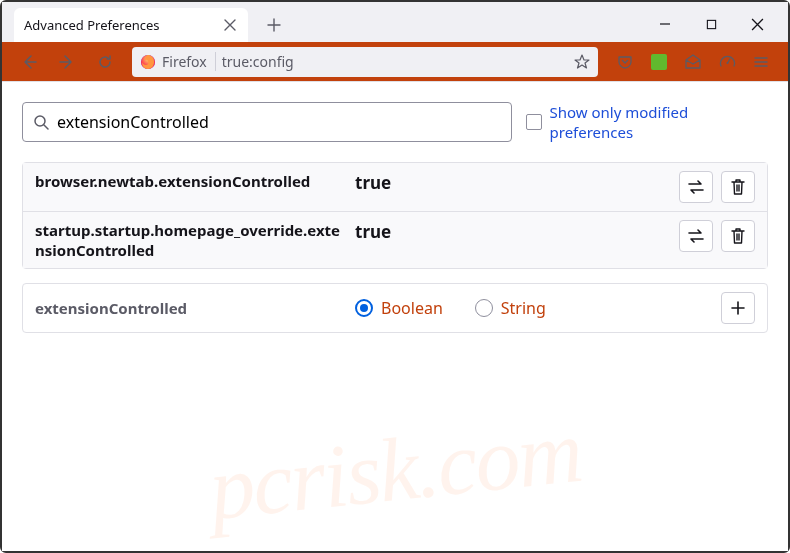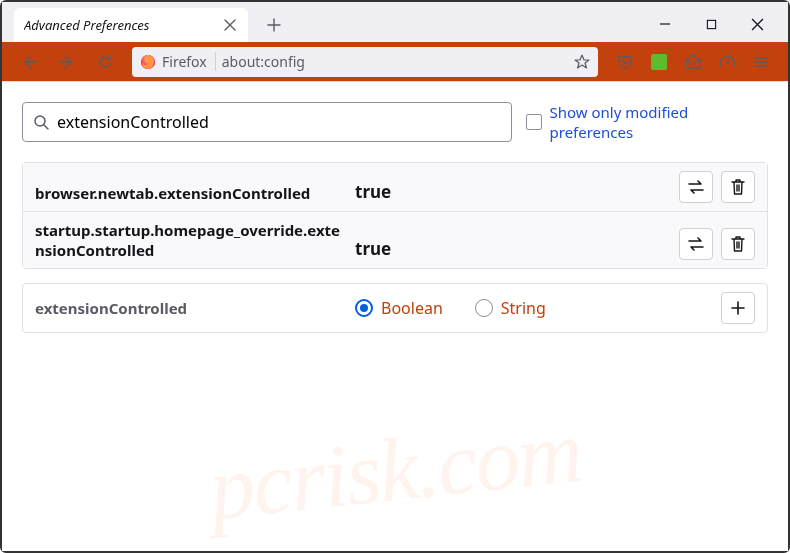--- a/index.html
+++ b/index.html
@@ -2,21 +2,21 @@
 <html><head>
   <meta charset="utf-8">
   <style>
     * { box-sizing: border-box; margin: 0; padding: 0; font-family: system-ui, -apple-system, "Segoe UI", Arial, sans-serif; }
     body { width: 790px; height: 553px; background: #fff; overflow: hidden; position: relative; }
     
     
     .window { width: 100%; height: 100%; border: 2px solid #333; border-radius: 6px; display: flex; flex-direction: column; }
     
     
-    .titlebar { height: 40px; background: #f0f0f4; display: flex; align-items: flex-end; padding: 4px 8px 0 8px; font-style: italic; }
+    .titlebar { height: 40px; background: #f0f0f4; display: flex; align-items: flex-end; padding: 4px 8px 0 8px; }
     .tab { background: #fff; border-radius: 6px 6px 0 0; height: 34px; width: 234px; display: flex; align-items: center; padding: 0 10px; font-size: 13px; color: #15141a; margin-left: 4px;}
     .tab-title { flex: 1; overflow: hidden; text-overflow: ellipsis; white-space: nowrap; }
     .tab-close { width: 16px; height: 16px; display: flex; align-items: center; justify-content: center; border-radius: 3px; cursor: default;}
     .newtab { width: 28px; height: 28px; display: flex; align-items: center; justify-content: center; border-radius: 4px; margin-left: 12px; margin-bottom: 3px;}
     .win-controls { margin-left: auto; display: flex; align-items: center; gap: 0; margin-bottom: 3px;}
     .win-btn { width: 46px; height: 30px; display: flex; align-items: center; justify-content: center; }
     
     
     .navbar { height: 40px; background: #c2410c; border-bottom: 1px solid #e0e0e6; display: flex; align-items: center; padding: 0 10px; gap: 4px; }
     .nav-btn { width: 34px; height: 30px; display: flex; align-items: center; justify-content: center; border-radius: 4px; color: #5b5b66;}
@@ -31,21 +31,21 @@
     
     .content { flex: 1; padding: 20px; background: #fff; position: relative;}
     
     .search-row { display: flex; align-items: center; gap: 14px; margin-bottom: 20px;}
     .search-box { flex: 0 0 490px; height: 40px; border: 1px solid #8f8f9d; border-radius: 4px; display: flex; align-items: center; padding: 0 10px; gap: 8px;}
     .search-box input { border: none; outline: none; flex: 1; font-size: 16px; background: transparent;}
     .checkbox-wrap { display: flex; align-items: center; gap: 8px; font-size: 15px; color: #1d4ed8;}
     .checkbox { width: 16px; height: 16px; border: 1px solid #8f8f9d; border-radius: 2px;}
     
     .pref-list { border: 1px solid #e0e0e6; border-radius: 4px; margin-bottom: 14px;}
-    .pref-row { display: flex; align-items: flex-end; min-height: 44px; padding: 8px 12px; border-bottom: 1px solid #e0e0e6; background: #f9f9fb;}
+    .pref-row { display: flex; align-items: flex-start; min-height: 44px; padding: 8px 12px; border-bottom: 1px solid #e0e0e6; background: #f9f9fb;}
     .pref-row:last-child { border-bottom: none; }
     .pref-name { width: 320px; font-weight: 700; font-size: 15px; color: #15141a; word-break: break-all; padding-right: 12px;}
     .pref-val { flex: 1; font-weight: 700; font-size: 17px; color: #15141a;}
     .pref-actions { display: flex; gap: 8px;}
     .icon-btn { width: 34px; height: 32px; display: flex; align-items: center; justify-content: center; border: 1px solid #cfcfd8; border-radius: 4px; background: #fff;}
     
     .add-row { border: 1px solid #e0e0e6; border-radius: 4px; display: flex; align-items: center; min-height: 50px; padding: 8px 12px;}
     .add-name { width: 320px; font-weight: 700; font-size: 15px; color: #5b5b66;}
     .radio-group { flex: 1; display: flex; gap: 32px;}
     .radio-item { display: flex; align-items: center; gap: 8px; font-size: 16px; color: #c2410c;}
@@ -118,21 +118,21 @@
             <path d="M8 1 C10 1 14 3 14 8 C14 11 12 15 8 15 C4 15 2 12 2 8 C2 8 3 11 6 11 C8 11 9 9 8 7 C7 5 5 6 5 6 C5 3 7 1 8 1" fill="#ff9640"></path>
             <defs>
               <radialGradient id="g" cx="50%" cy="30%">
                 <stop offset="0%" stop-color="#ffd567"></stop>
                 <stop offset="100%" stop-color="#ff3750"></stop>
               </radialGradient>
             </defs>
           </svg>
         <span>Firefox</span>
       </span>
-      <span class="url-text">about:config</span>
+      <span class="url-text">true:config</span>
       <span class="url-star">
         <svg width="16" height="16" viewBox="0 0 16 16">
             <path d="M8 1 L10 6 L15 6 L11 9 L12.5 14 L8 11 L3.5 14 L5 9 L1 6 L6 6 Z" stroke="#5b5b66" stroke-width="1.2" fill="none" stroke-linejoin="round"></path>
           </svg>
       </span>
     </div>
     <div class="toolbar-icons">
       <div class="toolbar-btn">
         <svg width="16" height="16" viewBox="0 0 16 16">
             <path d="M2 3 H14 V8 C14 11 11 14 8 14 C5 14 2 11 2 8 Z M5 6 L8 9 L11 6" stroke="#5b5b66" stroke-width="1.3" fill="none" stroke-linejoin="round"></path>

